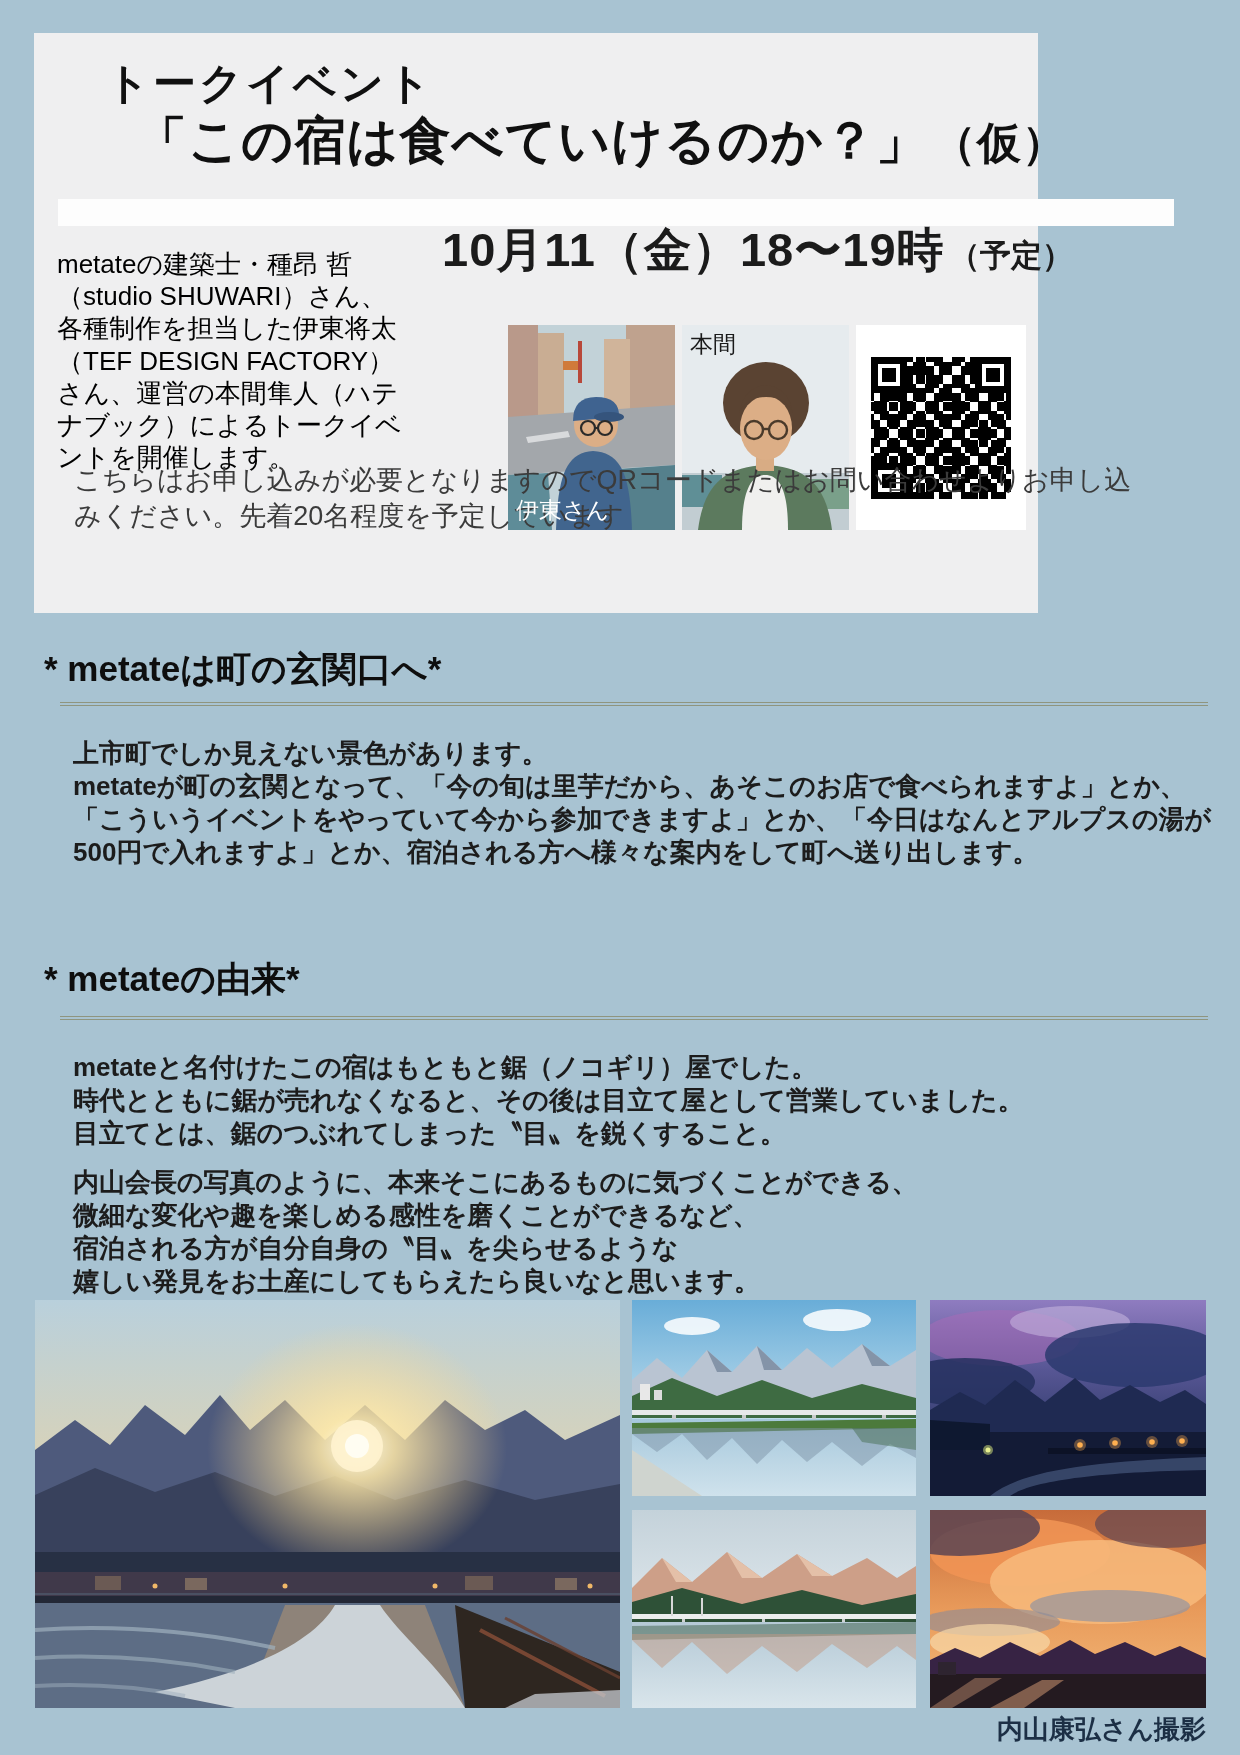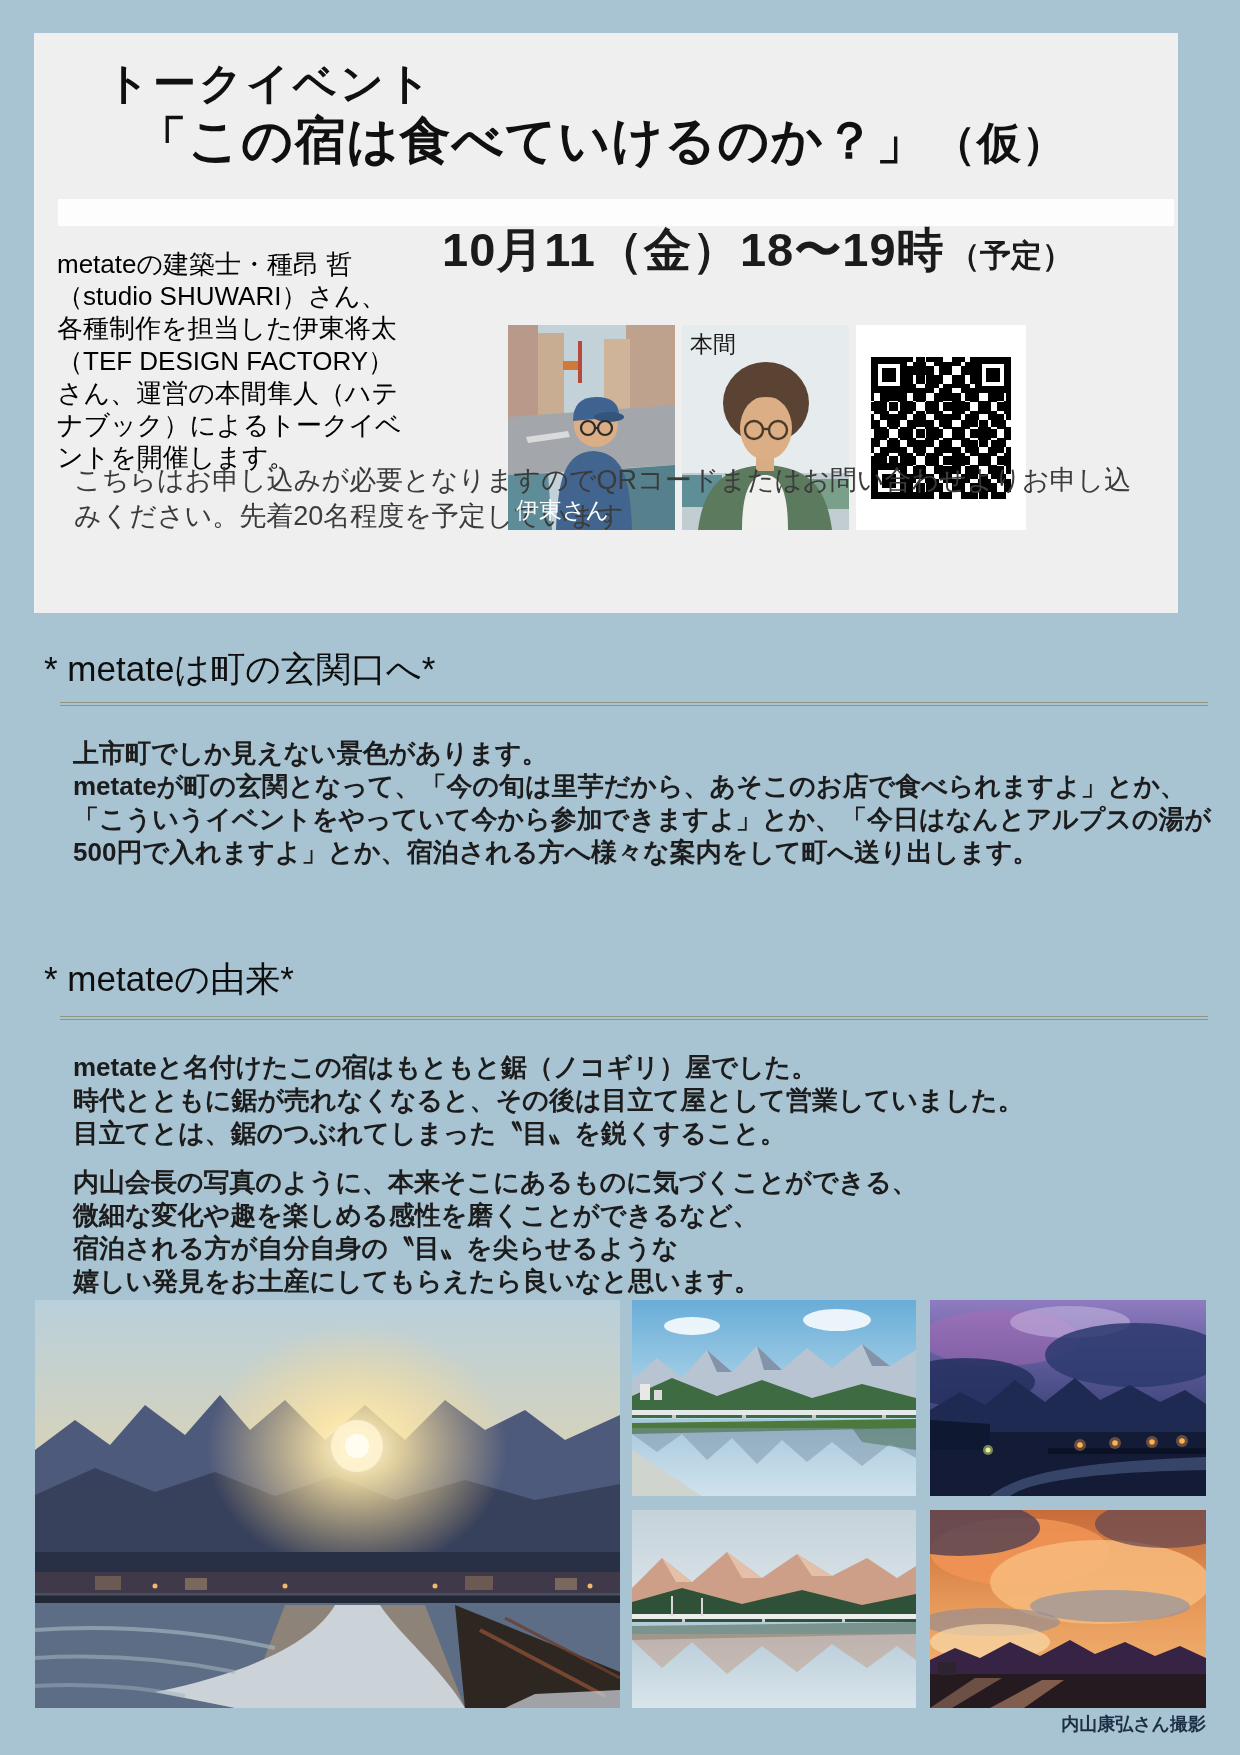--- a/index.html
+++ b/index.html
@@ -1,19 +1,19 @@
 <!DOCTYPE html>
 <html><head>
 <meta charset="utf-8">
 <style>
   html,body{margin:0;padding:0;background:#a8c3d2;}
   .page{position:relative;width:1240px;height:1755px;background:#a8c3d2;overflow:hidden;
         font-family:"Liberation Sans","DejaVu Sans",sans-serif;}
   
-  .card{position:absolute;left:34px;top:33px;width:1144px;height:580px;background:#efeff0;}
+  .card{position:absolute;left:34px;top:33px;width:1004px;height:580px;background:#efeff0;}
   .title1{position:absolute;left:72px;top:22px;margin:0;font-size:43px;font-weight:bold;
           color:#101010;letter-spacing:3px;white-space:nowrap;}
   .title2{position:absolute;left:102px;top:74px;margin:0;font-size:51px;font-weight:bold;
           color:#101010;letter-spacing:1px;white-space:nowrap;}
   .title2 .suffix{font-size:44px;margin-left:4px;}
   .white-strip{position:absolute;left:24px;top:166px;width:1116px;height:27px;background:#fdfdfd;}
   .intro{position:absolute;left:12px;top:204px;width:410px;margin:11px;font-size:26px;line-height:1.24;
          color:#000000;white-space:pre-line;}
   .date-row{position:absolute;left:408px;top:186px;white-space:nowrap;}
   .date-main{font-size:47px;font-weight:bold;color:#1b1b1b;letter-spacing:1px;}
@@ -31,35 +31,35 @@
       repeating-conic-gradient(#000 0% 25%, transparent 0% 50%) 3px 5px/26px 26px,
       repeating-conic-gradient(#000 0% 25%, #fff 0% 50%) 0 0/18px 18px;}
   .qr-finder{position:absolute;width:36px;height:36px;border:7px solid #000;background:#fff;box-sizing:border-box;}
   .qr-finder::after{content:"";position:absolute;inset:4px;background:#000;}
   .qr-tl{left:15px;top:32px;}
   .qr-tr{right:15px;top:32px;}
   .qr-bl{left:15px;bottom:31px;}
   .apply-note{position:absolute;left:40px;top:430px;width:1130px;margin:0;font-size:27px;
               line-height:1.33;color:#3b3b3b;white-space:pre-line;}
   
-  .sec-h{position:absolute;left:44px;margin:0;font-size:35px;font-weight:normal;color:#0e0e0e;white-space:nowrap;}
+  .sec-h{position:absolute;left:44px;margin:0;font-size:35px;font-weight:bold;color:#0e0e0e;white-space:nowrap;}
   .rule{position:absolute;left:60px;width:1148px;height:2px;border-top:1px solid #8f957f;border-bottom:1px solid #8f957f;}
   .sec-p{position:absolute;left:70px;margin:3px;font-size:26px;font-weight:bold;color:#1c1c1c;
          line-height:1.27;white-space:pre-line;}
   .s1-h{top:646px;}  .s1-r{top:702px;}  .s1-p1{top:734px;} .s1-p2{top:884px;}
   .s2-h{top:956px;}  .s2-r{top:1016px;} .s2-p1{top:1048px;} .s2-p2{top:1163px;}
   
   .ph{position:absolute;overflow:hidden;background:#445;}
   .ph svg{position:absolute;inset:0;width:100%;height:100%;display:block;}
   .ph-big{left:35px;top:1300px;width:585px;height:408px;}
   .ph-m1{left:632px;top:1300px;width:284px;height:196px;}
   .ph-m2{left:632px;top:1510px;width:284px;height:198px;}
   .ph-r1{left:930px;top:1300px;width:276px;height:196px;}
   .ph-r2{left:930px;top:1510px;width:276px;height:198px;}
-  .credit{position:absolute;right:34px;top:1712px;margin:0;font-size:18px;font-weight:bold;color:#1c2f45;white-space:nowrap;}
+  .credit{position:absolute;right:34px;top:1712px;margin:0;font-size:26px;font-weight:bold;color:#1c2f45;white-space:nowrap;}
 </style>
 </head>
 <body>
 
 <div class="page">
 
   <div class="card">
     <h1 class="title1">トークイベント</h1>
     <h2 class="title2"><span>「この宿は食べていけるのか？」</span><span class="suffix">（仮）</span></h2>
     <div class="white-strip"></div>

